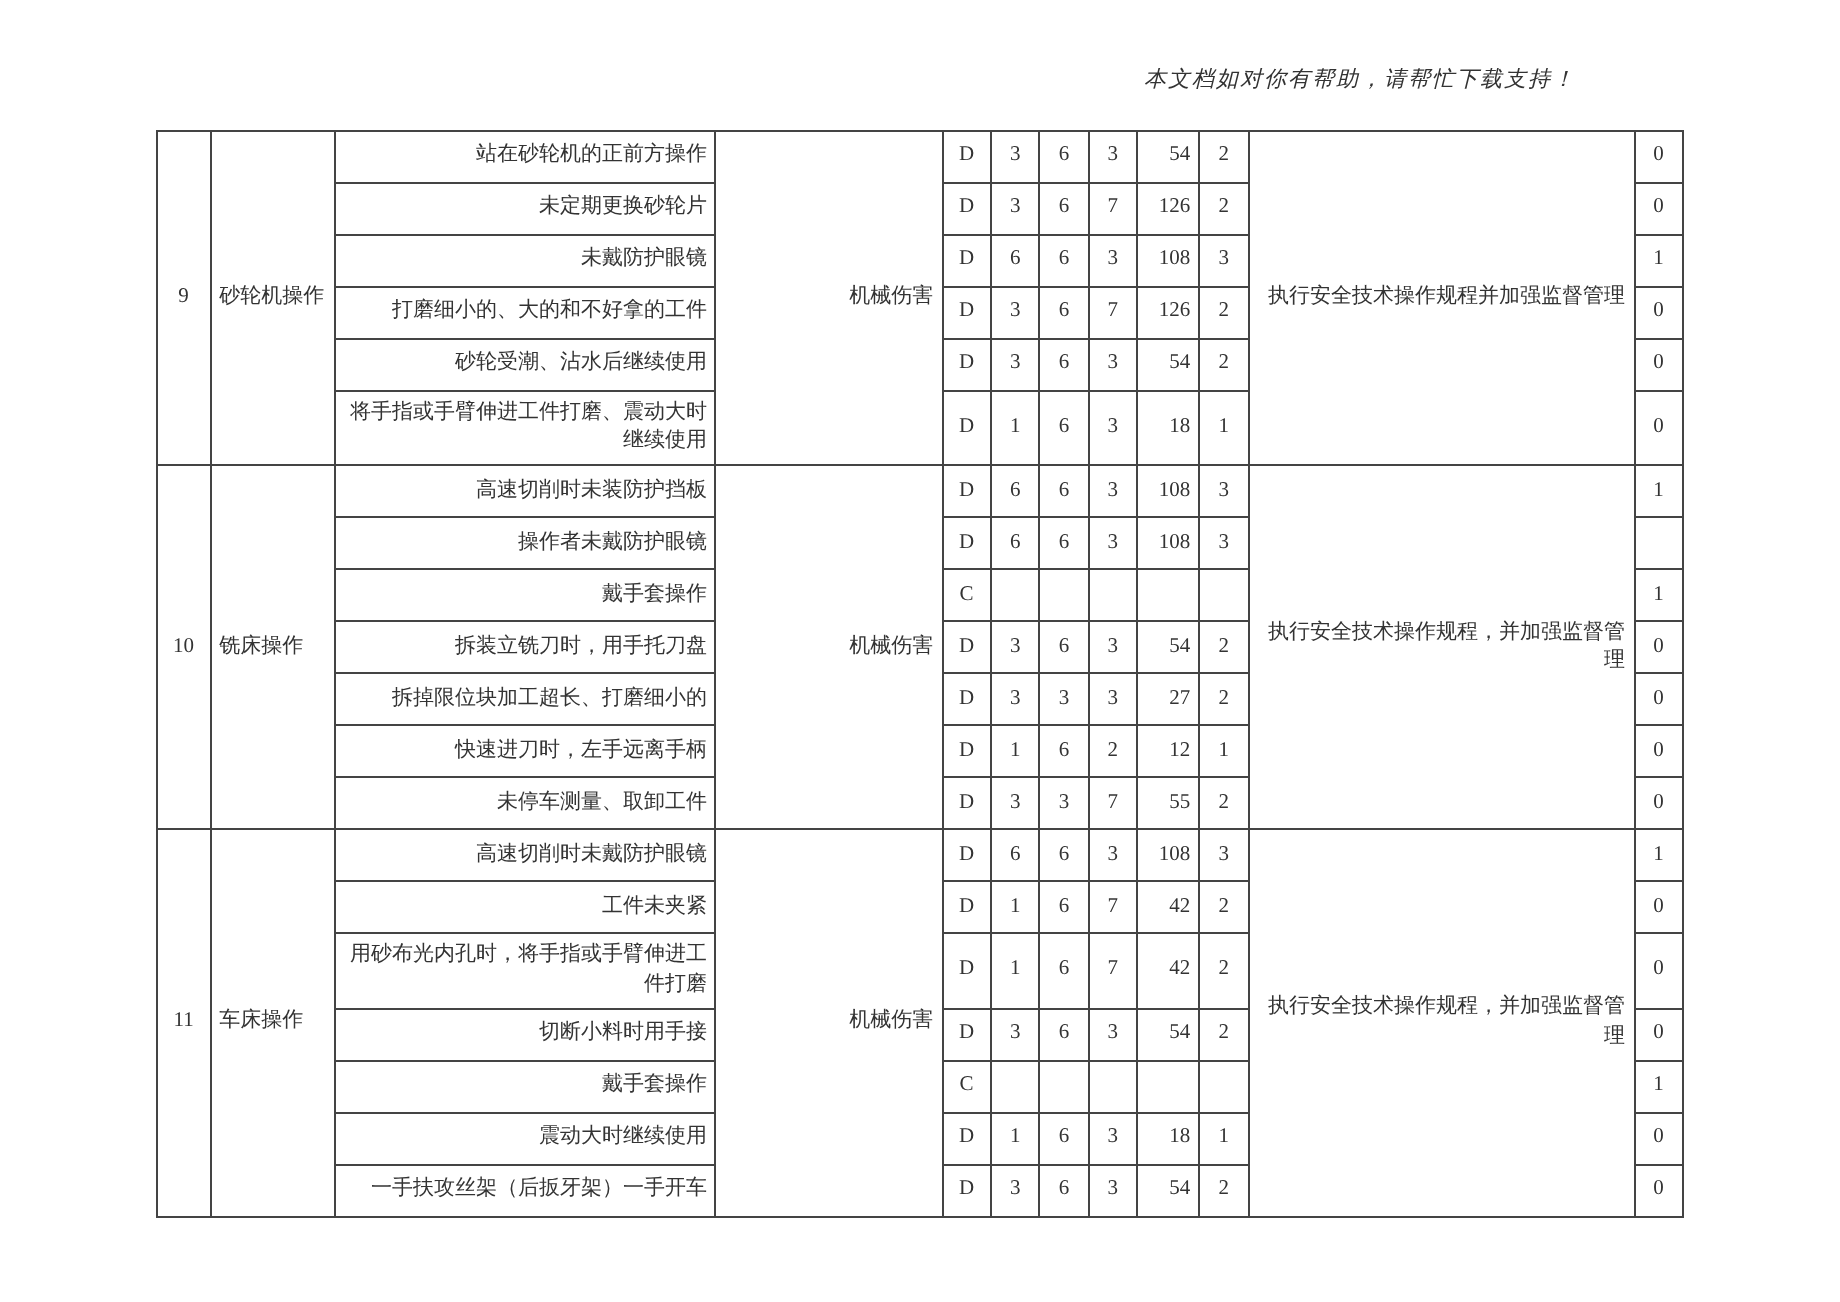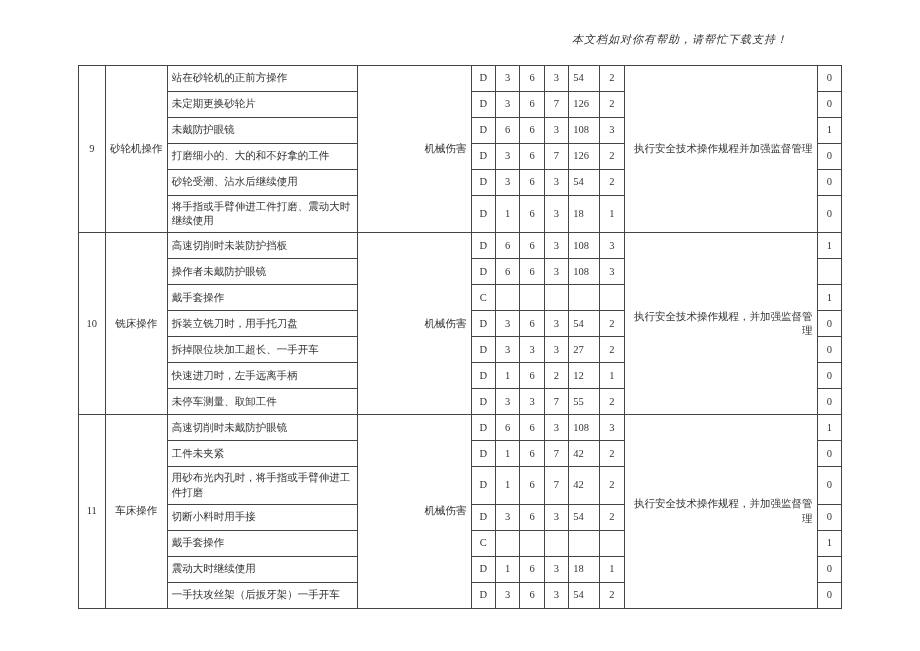--- a/index.html
+++ b/index.html
@@ -33,28 +33,28 @@
   td {
     border: 1px solid #444;
     padding: 4px 4px;
     vertical-align: middle;
     font-size: 10.5px;
     line-height: 1.35;
     height: 26px;
     overflow: hidden;
   }
   .c-idx  { width: 24px; text-align: center; }
-  .c-op   { width: 56px; text-align: center; padding-left:4px;}
-  .c-desc { width: 172px; text-align: left; padding-left:4px;}
+  .c-op   { width: 56px; text-align: left; padding-left:4px;}
+  .c-desc { width: 172px; text-align: right; padding-left:4px;}
   .c-haz  { width: 102px; text-align: right; padding-left:4px;}
   .c-d    { width: 22px; text-align: center; }
   .c-n    { width: 22px; text-align: center; }
   .c-n2   { width: 22px; text-align: center; }
   .c-n3   { width: 22px; text-align: center; }
-  .c-n4   { width: 28px; text-align: left; font-family: Liberation Serif, serif; }
+  .c-n4   { width: 28px; text-align: right; font-family: Liberation Serif, serif; }
   .c-n5   { width: 22px; text-align: center; }
   .c-meas { width: 174px; text-align: right; padding-left:4px;}
   .c-last { width: 22px; text-align: center; }
   table { border-top: none; }
   tbody tr:first-child td { border-top: 1px solid #444; }
 </style>
 </head>
 <body>
 
 <div class="header-note">本文档如对你有帮助，请帮忙下载支持！</div>
@@ -180,21 +180,21 @@
  <td class="c-desc">拆装立铣刀时，用手托刀盘</td>
  <td class="c-d">D</td>
  <td class="c-n">3</td>
  <td class="c-n2">6</td>
  <td class="c-n3">3</td>
  <td class="c-n4">54</td>
  <td class="c-n5">2</td>
  <td class="c-last">0</td>
 </tr>
 <tr>
- <td class="c-desc">拆掉限位块加工超长、一手开车</td>
+ <td class="c-desc">拆掉限位块加工超长、打磨细小的</td>
  <td class="c-d">D</td>
  <td class="c-n">3</td>
  <td class="c-n2">3</td>
  <td class="c-n3">3</td>
  <td class="c-n4">27</td>
  <td class="c-n5">2</td>
  <td class="c-last">0</td>
 </tr>
 <tr>
  <td class="c-desc">快速进刀时，左手远离手柄</td>

